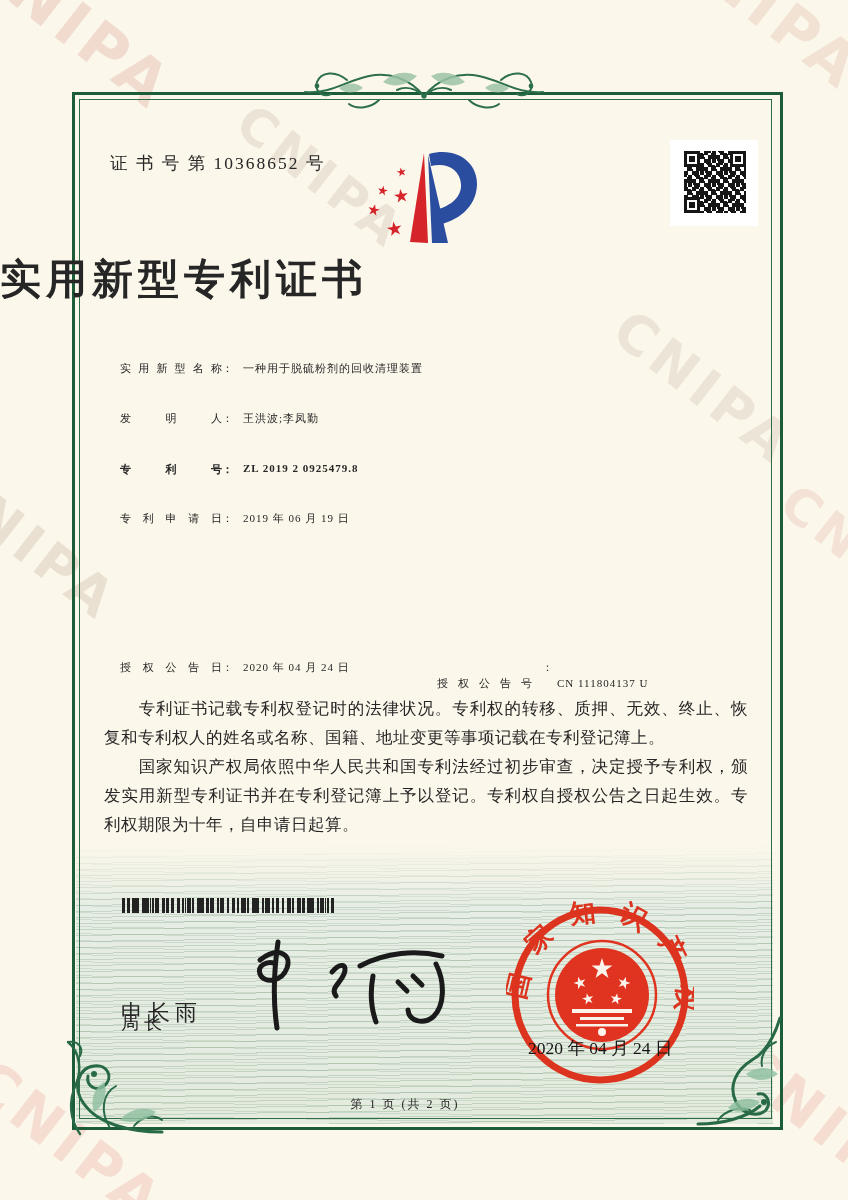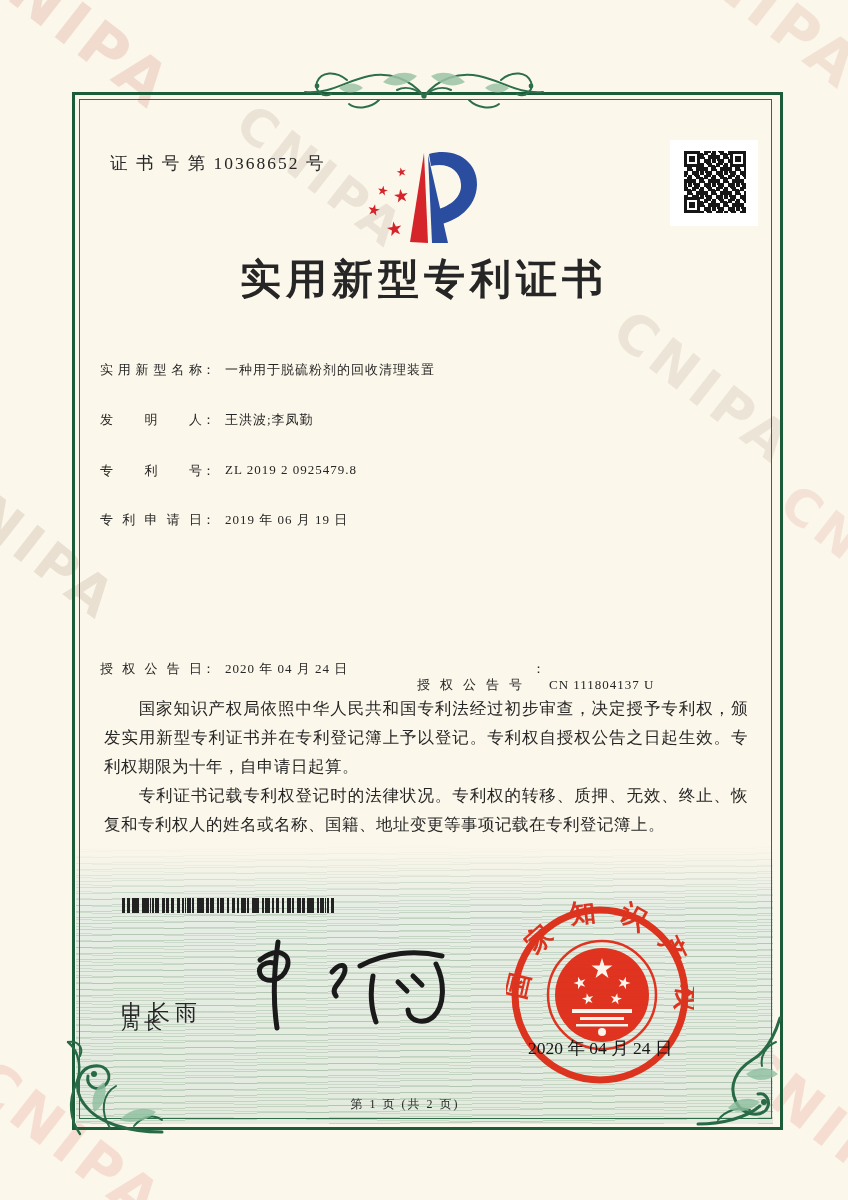--- a/index.html
+++ b/index.html
@@ -48,28 +48,28 @@
   .f-tl{left:0;top:0;} .f-tr{right:0;top:0;} .f-bl{left:0;bottom:0;}
   
   .logo{position:absolute;left:358px;top:140px;width:135px;height:118px;z-index:2;}
   .logo svg{position:absolute;left:0;top:0;}
   .star{position:absolute;color:#d5252b;line-height:1;z-index:2;}
   .s1{left:38px;top:26px;font-size:12px;transform:rotate(-12deg);}
   .s2{left:19px;top:44px;font-size:13px;transform:rotate(10deg);}
   .s3{left:35px;top:47px;font-size:18px;transform:rotate(-8deg);}
   .s4{left:9px;top:63px;font-size:15px;transform:rotate(12deg);}
   .s5{left:28px;top:79px;font-size:19px;transform:rotate(-10deg);}
-  .title{position:absolute;left:0;top:252px;width:848px;text-align:center;font-size:41px;
+  .title{position:absolute;left:0;top:252px;width:848px;font-size:41px;
       font-weight:bold;letter-spacing:5px;z-index:2;}
   
-  .row{position:absolute;left:100px;font-size:13px;z-index:2;white-space:nowrap;}
+  .row{position:absolute;left:120px;font-size:11px;z-index:2;white-space:nowrap;}
   .lbl{display:inline-block;width:102px;text-align:justify;text-align-last:justify;vertical-align:top;}
   .colon{display:inline-block;vertical-align:top;}
   .val{display:inline-block;margin-left:10px;letter-spacing:1px;white-space:pre;vertical-align:top;}
-  .r1{top:361px;} .r2{top:411px;} .r3{top:462px;} .r4{top:511px;}
+  .r1{top:361px;} .r2{top:411px;} .r3{top:462px;font-weight:bold;} .r4{top:511px;}
   .r5{top:562px;} .r6{top:612px;} .r7{top:660px;}
   .pair2{position:absolute;left:317px;top:0;}
   .lbl2{display:inline-block;letter-spacing:10px;margin-top:16px;}
   .val2{display:inline-block;margin-left:4px;letter-spacing:1px;white-space:pre;}
   
   .paras{position:absolute;left:104px;top:694px;width:644px;font-size:16.5px;line-height:29px;
       text-align:justify;letter-spacing:0.5px;z-index:2;}
   .paras p{margin:0;text-indent:2.1em;}
   
   .barcode{position:absolute;left:122px;top:898px;width:215px;height:15px;z-index:2;
@@ -199,22 +199,22 @@
     <span class="lbl">专利申请日</span><span class="colon">：</span><span class="val">2019 年 06 月 19 日</span>
   </div>
   <div class="row r7">
     <span class="lbl">授权公告日</span><span class="colon">：</span><span class="val">2020 年 04 月 24 日</span>
     <span class="pair2">
       <span class="lbl2">授权公告号</span><span class="colon">：</span><span class="val2">CN 111804137 U</span>
     </span>
   </div>
 
   <div class="paras">
+    <p>专利证书记载专利权登记时的法律状况。专利权的转移、质押、无效、终止、恢复和专利权人的姓名或名称、国籍、地址变更等事项记载在专利登记簿上。</p>
     <p>国家知识产权局依照中华人民共和国专利法经过初步审查，决定授予专利权，颁发实用新型专利证书并在专利登记簿上予以登记。专利权自授权公告之日起生效。专利权期限为十年，自申请日起算。</p>
-    <p>专利证书记载专利权登记时的法律状况。专利权的转移、质押、无效、终止、恢复和专利权人的姓名或名称、国籍、地址变更等事项记载在专利登记簿上。</p>
   </div>
 
   <div class="barcode"></div>
 
   <div class="officer-title">局长</div>
   <div class="officer-name">申长雨</div>
   <svg class="sig" width="215" height="108" viewBox="0 0 215 108">
     <g fill="none" stroke="#1a1a1a" stroke-width="5" stroke-linecap="round">
       <path d="M38,12 C34,40 33,72 37,98"></path>
       <path d="M20,30 C38,16 52,24 47,38 C42,52 24,54 20,44 C17,36 26,31 34,33"></path>

